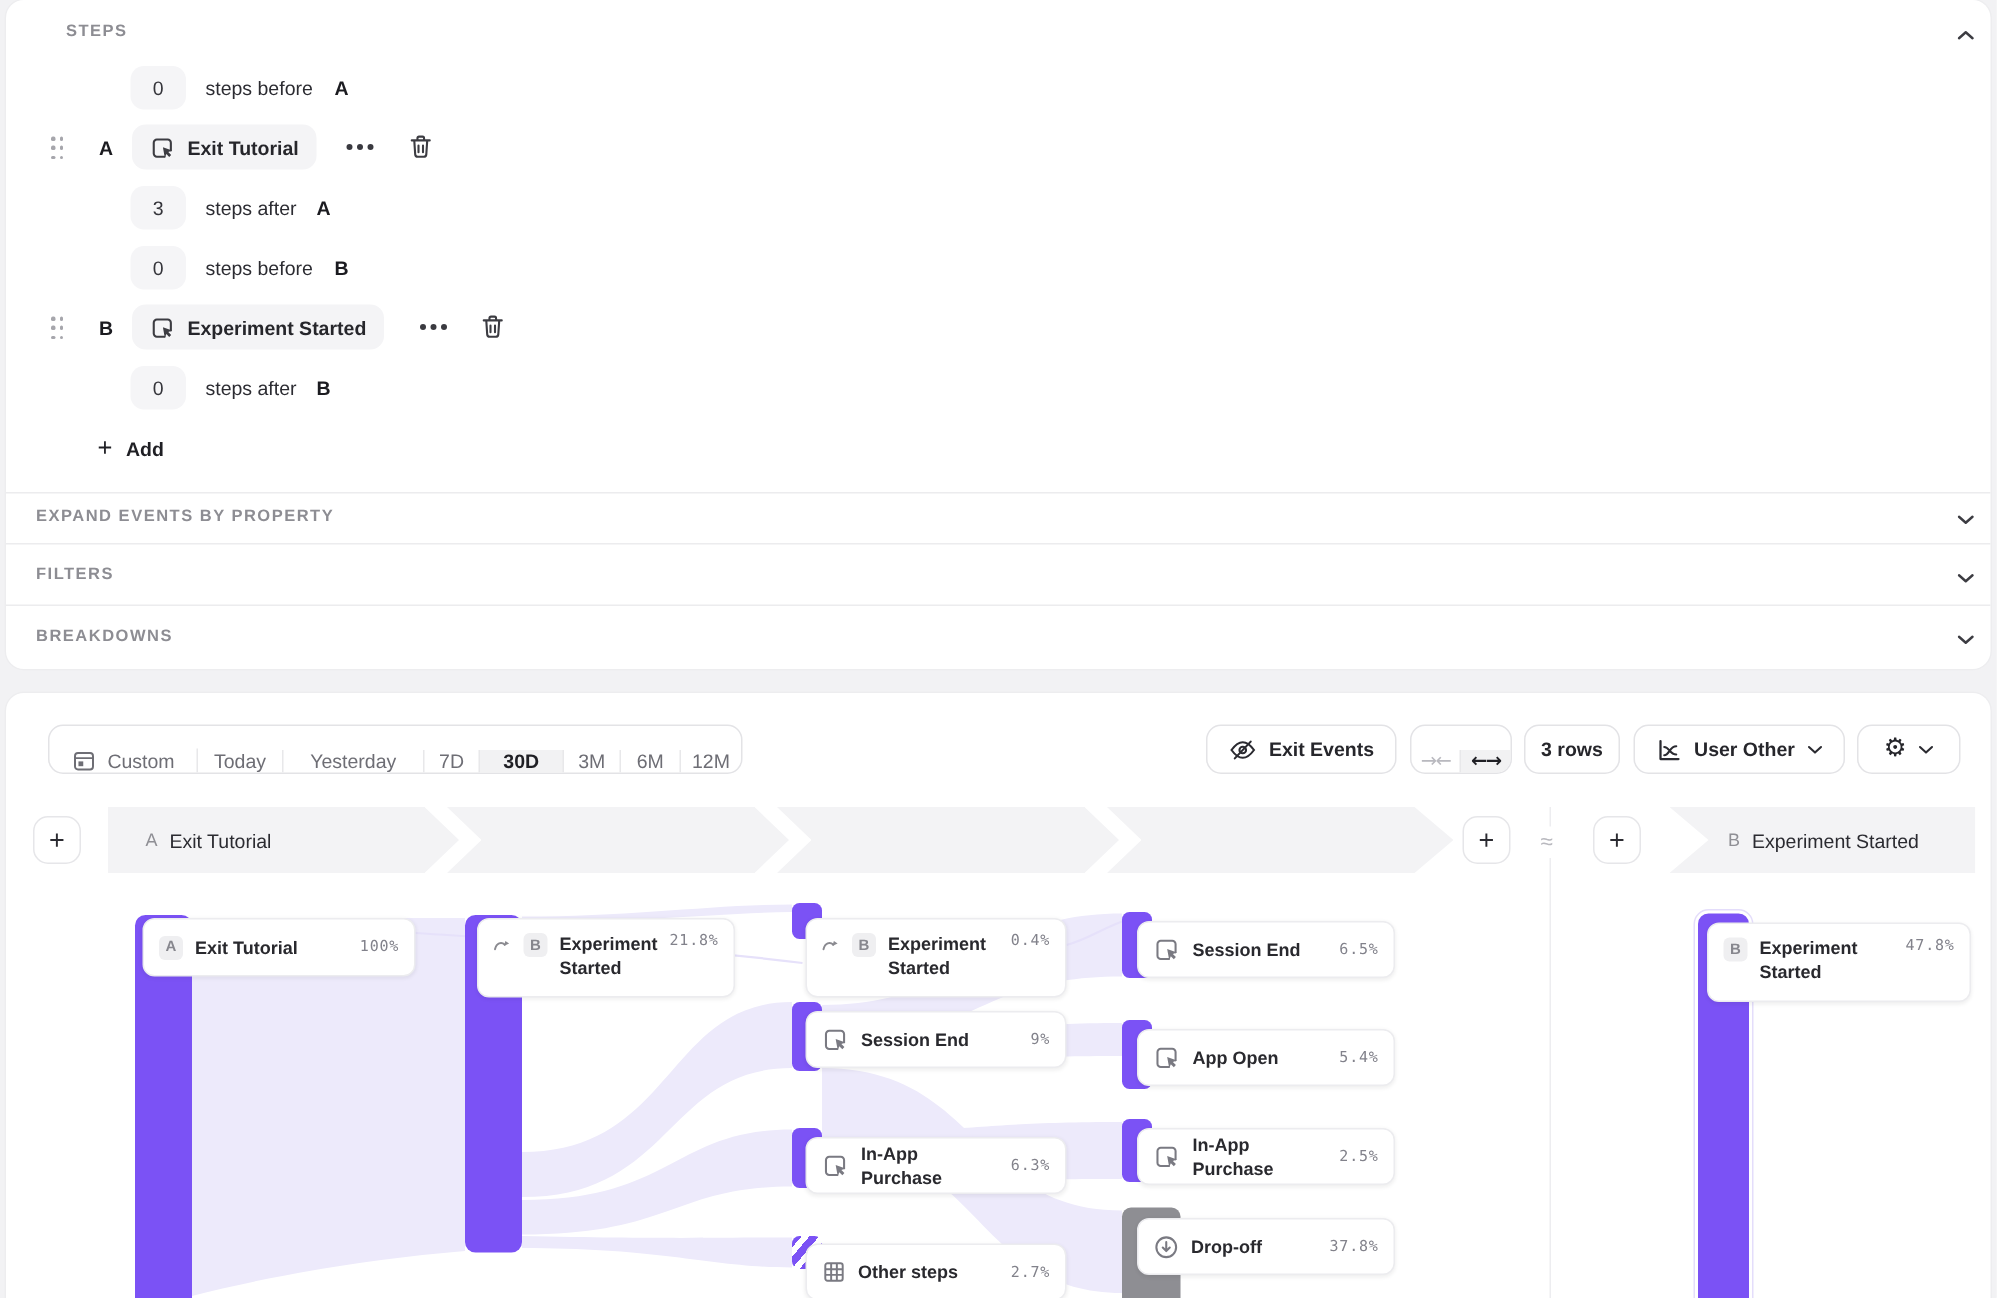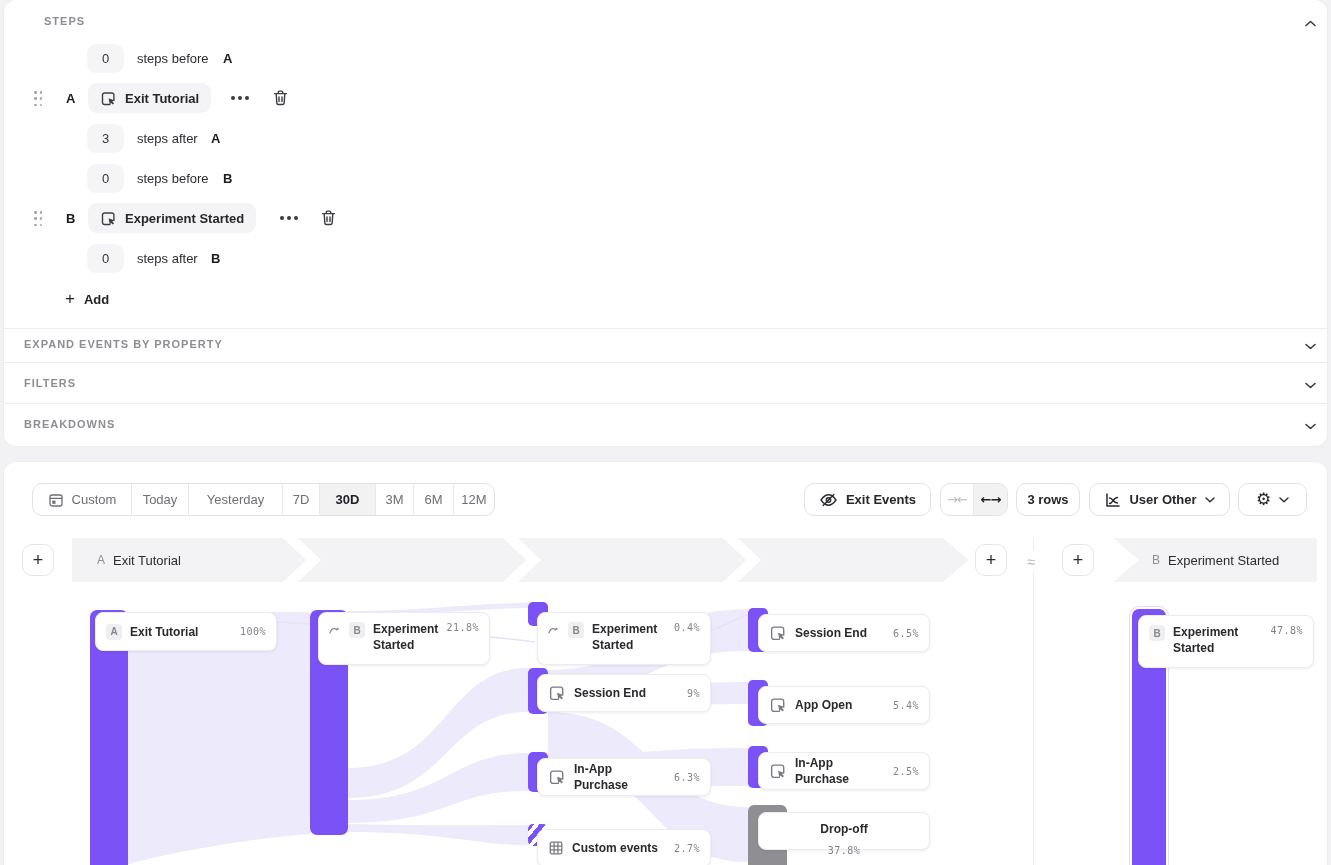--- a/index.html
+++ b/index.html
@@ -24,21 +24,21 @@
     display:inline-flex; align-items:center; gap:8px; padding:0 12px; font-size:13px; font-weight:700; color:#26262b; cursor:pointer; }
   .drag-handle { position:absolute; left:30px; width:9px; height:15px; display:flex; flex-wrap:wrap; gap:1px 3px; align-content:space-between; cursor:grab; }
   .drag-handle i { width:2.5px; height:2.5px; border-radius:50%; background:#a6a6ac; }
   .more-dots { position:absolute; display:flex; gap:3px; align-items:center; cursor:pointer; }
   .more-dots i { width:4px; height:4px; border-radius:50%; background:#3a3a40; }
   .icon-btn { cursor:pointer; }
   .add-row { position:absolute; left:61px; display:flex; align-items:center; gap:9px; font-size:13px; font-weight:700; color:#1f1f24; cursor:pointer; }
   .add-row .plus { font-size:17px; font-weight:400; }
 
   
-  .seg-group { position:absolute; display:flex; border:1px solid #e3e3e6; border-radius:10px; background:#fff; overflow:hidden; height:33px; }
+  .seg-group { position:absolute; display:flex; border:1px solid #e3e3e6; border-radius:10px; background:#fff; overflow:hidden; height:33px;align-items:flex-end; }
   .seg { display:flex; align-items:center; justify-content:center; gap:8px; font-size:13px; color:#6e6e75;
     border-right:1px solid #e8e8ea; cursor:pointer; }
   .seg:last-child { border-right:none; }
   .seg.selected { background:#f2f2f3; color:#1f1f24; font-weight:700; }
   .tb-btn { position:absolute; height:33px; border:1px solid #e3e3e6; border-radius:10px; background:#fff;
     display:flex; align-items:center; justify-content:center; gap:8px; font-size:13px; font-weight:700; color:#26262b; cursor:pointer; }
   .arrow-seg { font-family:"DejaVu Sans", sans-serif; font-size:13px; letter-spacing:-1px; }
 
   
   .plus-btn { position:absolute; width:32px; height:32px; border:1px solid #e6e6e9; border-radius:10px; background:#fff;
@@ -367,21 +367,21 @@
     </svg>
     <span class="lbl">In-App Purchase</span>
     <span class="pct">6.3%</span>
   </div>
 
   <div class="node" style="left:533px;top:367px;width:174px;height:38px;">
     <svg class="ic" width="16" height="16" viewBox="0 0 16 16">
       <rect x="2.2" y="2.2" width="11.6" height="11.6" rx="1.5" fill="none" stroke="#7a7a82" stroke-width="1.3"></rect>
       <path d="M2.2 6.1h11.6M2.2 9.9h11.6M6.1 2.2v11.6M9.9 2.2v11.6" stroke="#7a7a82" stroke-width="1.3"></path>
     </svg>
-    <span class="lbl">Custom events</span>
+    <span class="lbl">Other steps</span>
     <span class="pct">2.7%</span>
   </div>
 
   <div class="node" style="left:754px;top:152px;width:172px;height:38px;">
     <svg class="ic" width="18" height="18" viewBox="0 0 17 17">
       <path d="M13.9 10.3V5.1A2.1 2.1 0 0 0 11.8 3H4.6A2.1 2.1 0 0 0 2.5 5.1v7.3a2.1 2.1 0 0 0 2.1 2.1h5.1" fill="none" stroke="#7a7a82" stroke-width="1.3" stroke-linecap="round"></path>
       <path d="M8.6 8.2l6.2 2.2-2.6 1 1.9 1.9-1.3 1.3-1.9-1.9-1 2.6z" fill="#7a7a82"></path>
     </svg>
     <span class="lbl">Session End</span>
     <span class="pct">6.5%</span>
@@ -398,21 +398,21 @@
 
   <div class="node" style="left:754px;top:290px;width:172px;height:38px;">
     <svg class="ic" width="18" height="18" viewBox="0 0 17 17">
       <path d="M13.9 10.3V5.1A2.1 2.1 0 0 0 11.8 3H4.6A2.1 2.1 0 0 0 2.5 5.1v7.3a2.1 2.1 0 0 0 2.1 2.1h5.1" fill="none" stroke="#7a7a82" stroke-width="1.3" stroke-linecap="round"></path>
       <path d="M8.6 8.2l6.2 2.2-2.6 1 1.9 1.9-1.3 1.3-1.9-1.9-1 2.6z" fill="#7a7a82"></path>
     </svg>
     <span class="lbl">In-App Purchase</span>
     <span class="pct">2.5%</span>
   </div>
 
-  <div class="node" style="left:754px;top:350px;width:172px;height:38px;flex-direction:column;">
+  <div class="node" style="left:754px;top:350px;width:172px;height:38px;">
     <svg class="ic" width="17" height="17" viewBox="0 0 16 16">
       <circle cx="8" cy="8" r="6.2" fill="none" stroke="#7a7a82" stroke-width="1.3"></circle>
       <path d="M8 4.8v5.4M5.8 8.2 8 10.4 10.2 8.2" fill="none" stroke="#7a7a82" stroke-width="1.3" stroke-linecap="round" stroke-linejoin="round"></path>
     </svg>
     <span class="lbl">Drop-off</span>
     <span class="pct">37.8%</span>
   </div>
 
   <div class="node two" style="left:1134px;top:153px;width:176px;height:53px;">
     <span class="badge" style="margin-top:1px;">B</span>

